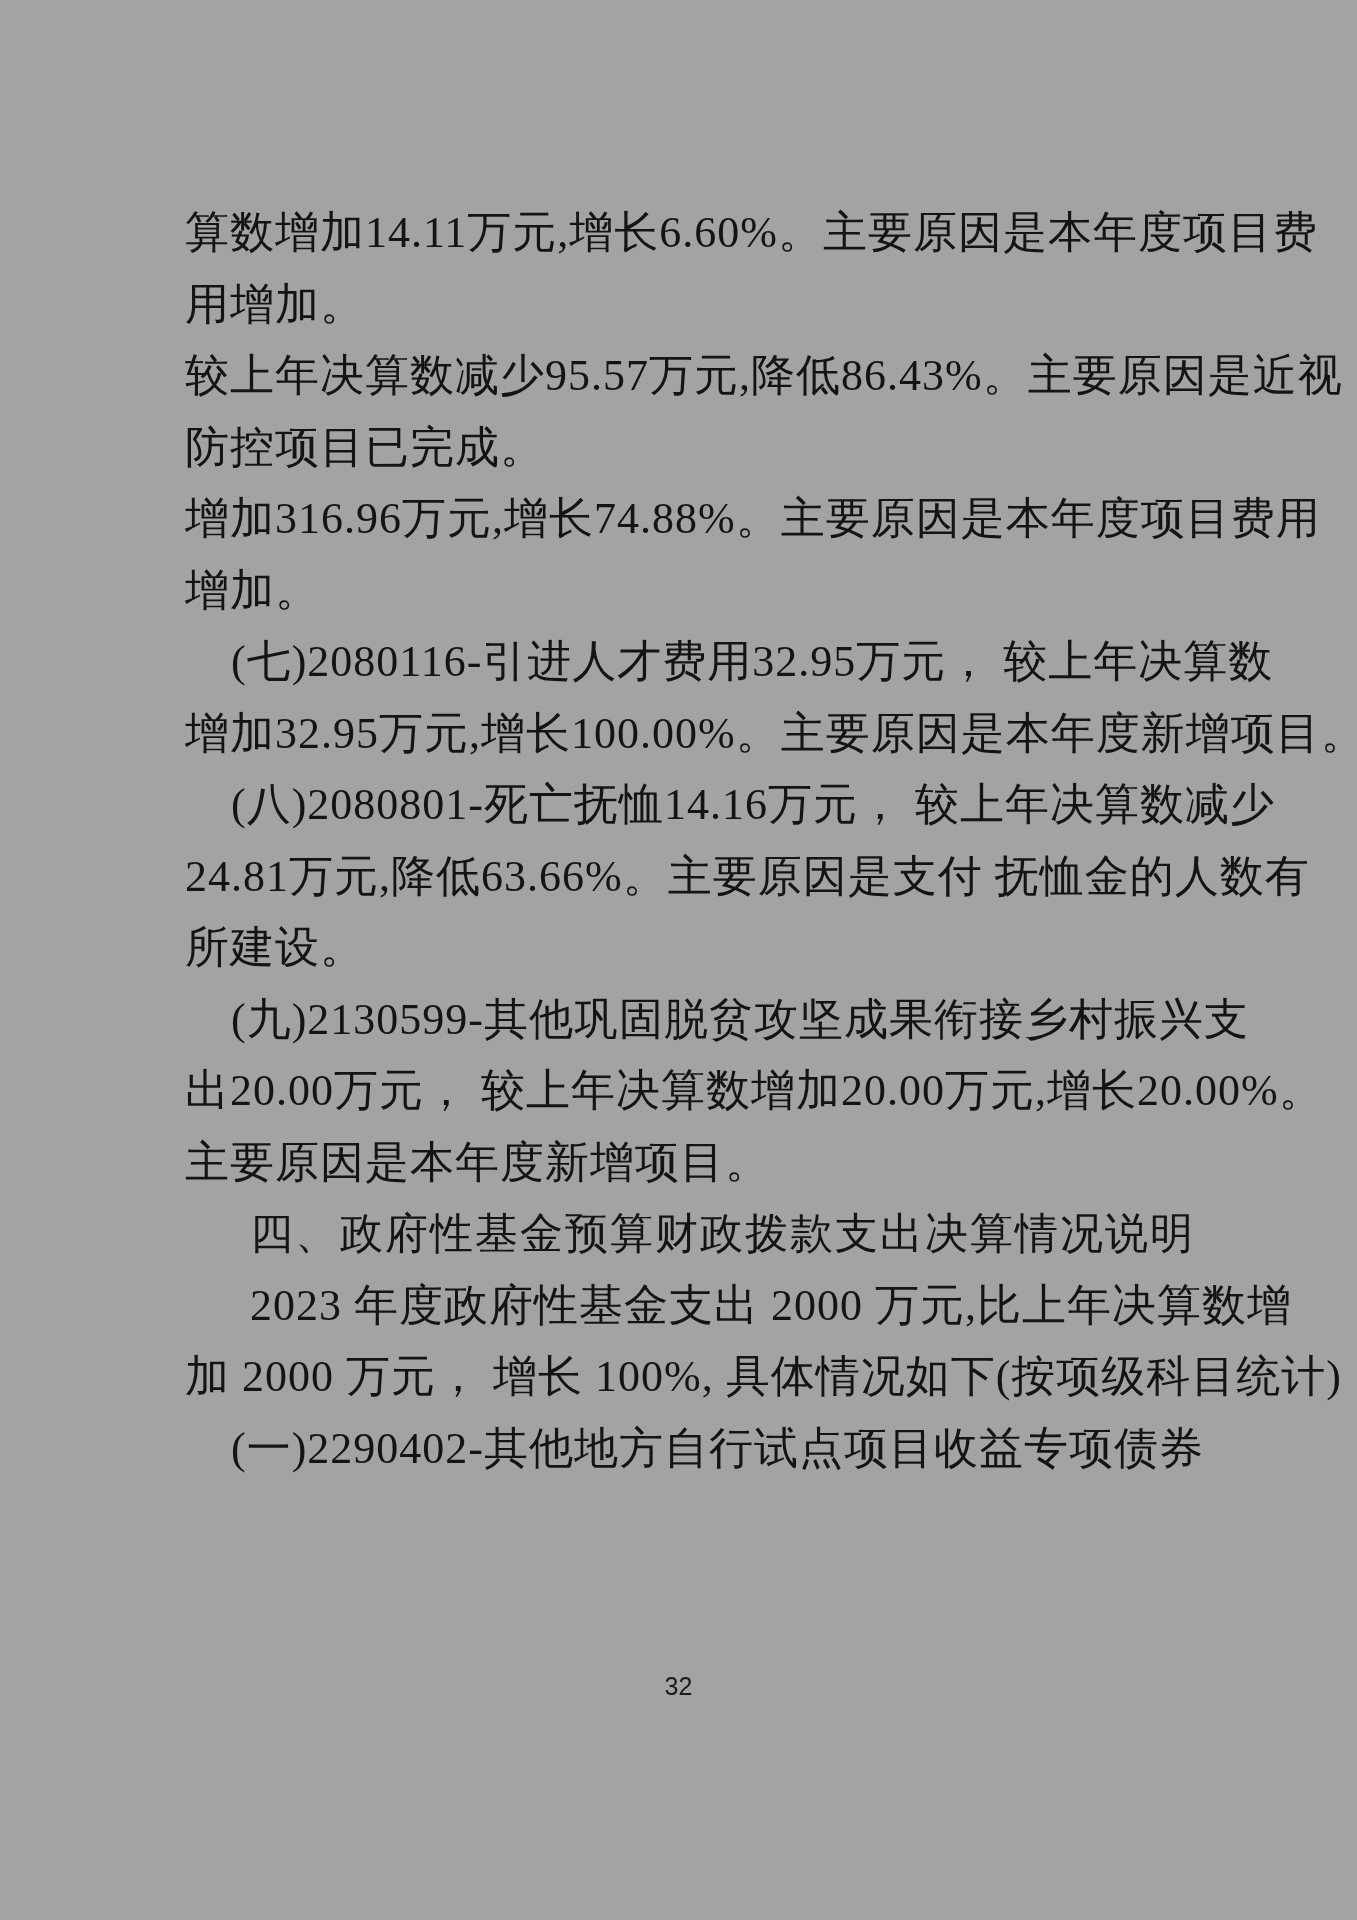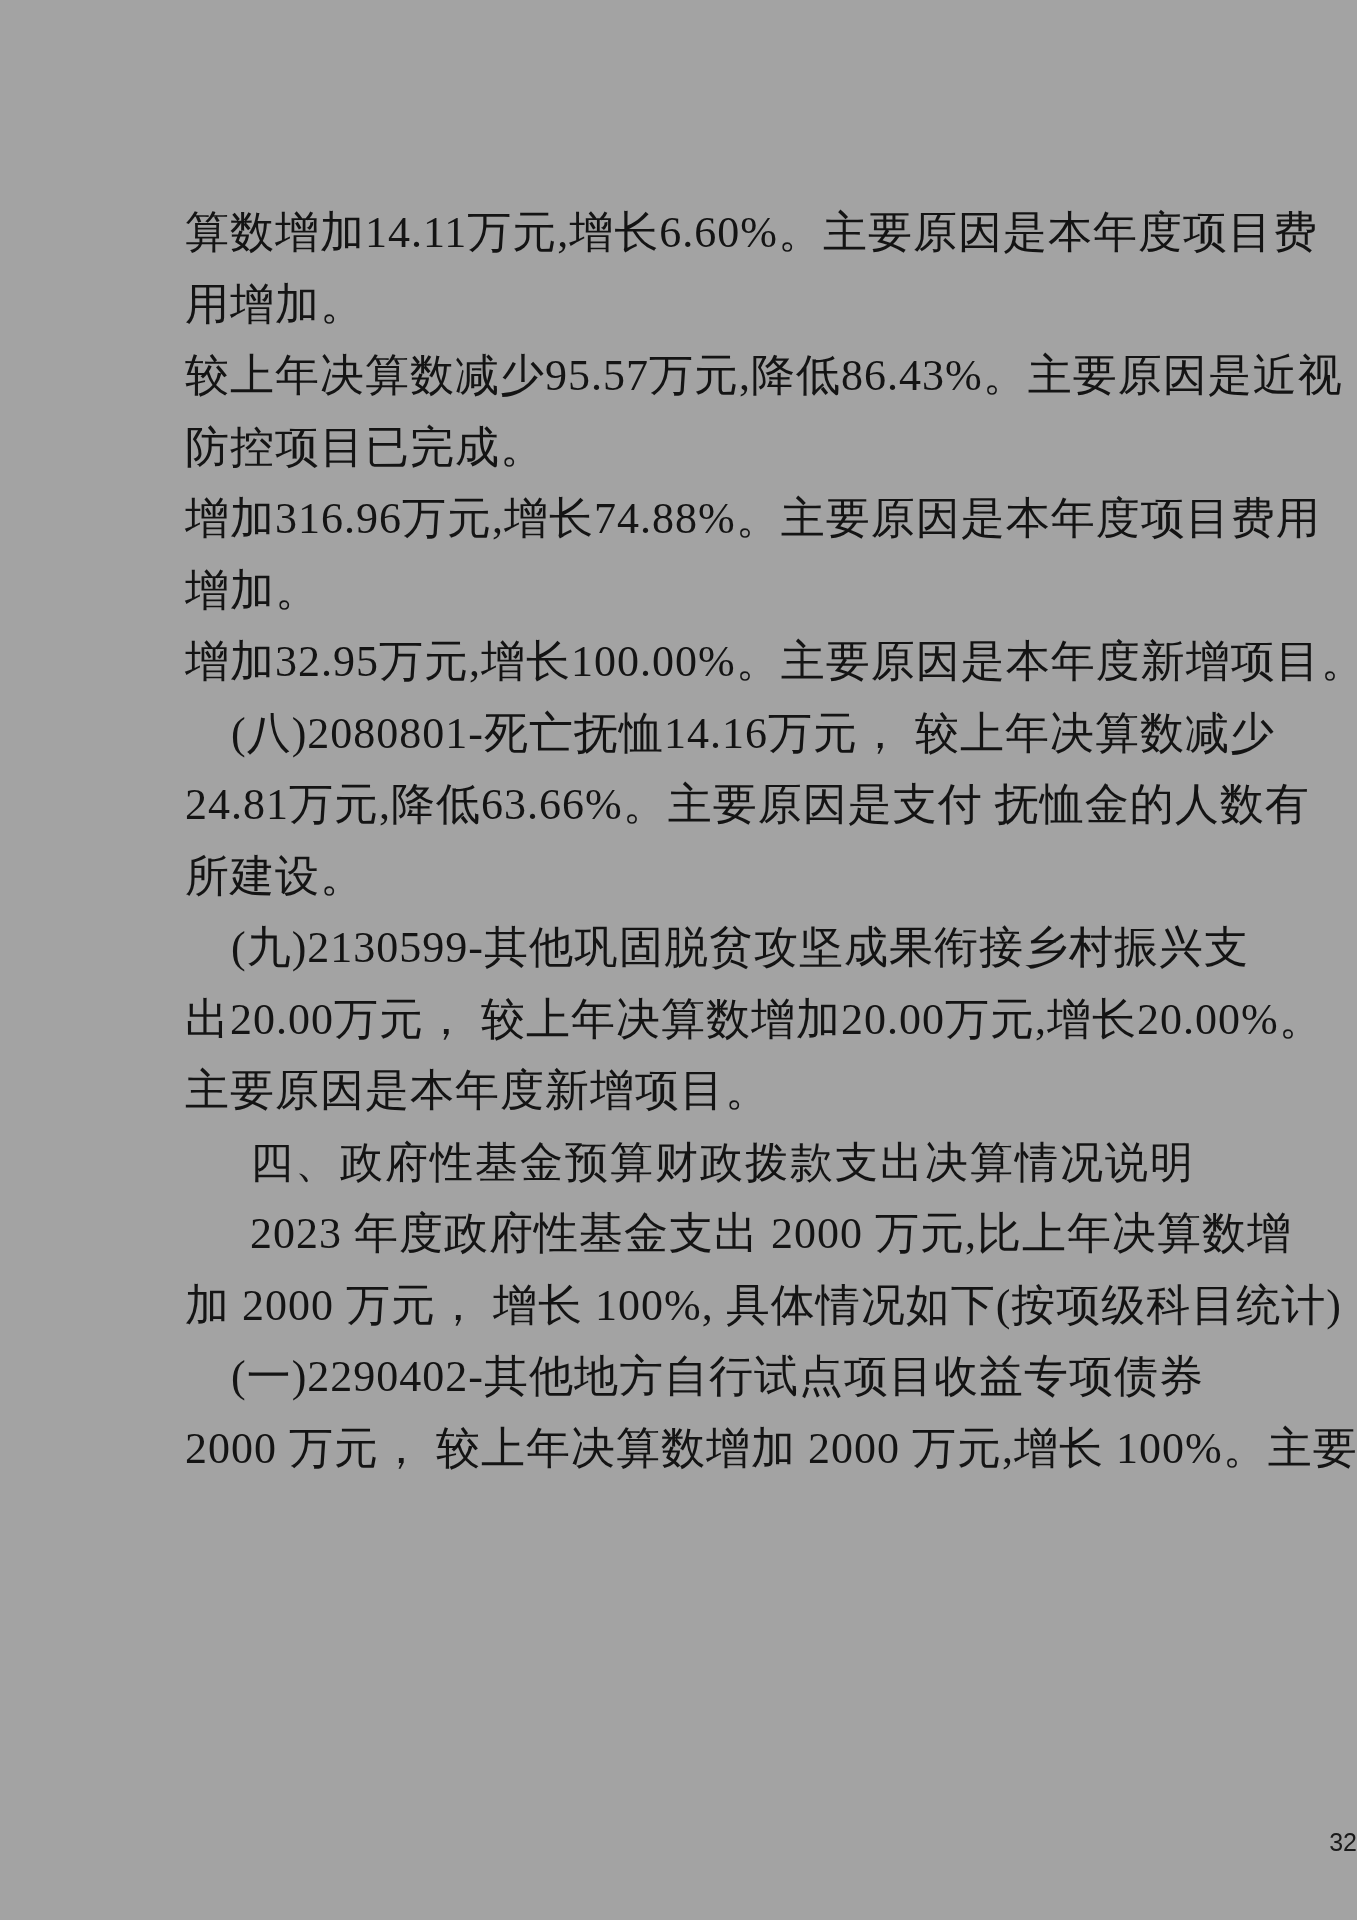--- a/index.html
+++ b/index.html
@@ -33,46 +33,46 @@
   .line.indent-2 { padding-left: 65px; }
   .line.heading {
     font-family: "Liberation Sans", "DejaVu Sans", sans-serif;
     font-weight: normal;
     font-size: 43px;
     letter-spacing: 2px;
   }
   .page-number {
     position: absolute;
     left: 0;
-    top: 1828px;
+    top: 1672px;
     width: 100%;
-    text-align: right;
+    text-align: center;
     font-size: 25px;
     font-family: "Liberation Sans", "DejaVu Sans", sans-serif;
     color: #1a1a1a;
   }
 </style>
 </head>
 <body>
 
 <div class="page">
   <div class="text-block">
     <div class="line">算数增加14.11万元,增长6.60%。主要原因是本年度项目费</div>
     <div class="line">用增加。</div>
     <div class="line">较上年决算数减少95.57万元,降低86.43%。主要原因是近视</div>
     <div class="line">防控项目已完成。</div>
     <div class="line">增加316.96万元,增长74.88%。主要原因是本年度项目费用</div>
     <div class="line">增加。</div>
+    <div class="line indent-paren">(七)2080116-引进人才费用32.95万元， 较上年决算数</div>
     <div class="line">增加32.95万元,增长100.00%。主要原因是本年度新增项目。</div>
     <div class="line indent-paren">(八)2080801-死亡抚恤14.16万元， 较上年决算数减少</div>
     <div class="line">24.81万元,降低63.66%。主要原因是支付 抚恤金的人数有</div>
     <div class="line">所建设。</div>
     <div class="line indent-paren">(九)2130599-其他巩固脱贫攻坚成果衔接乡村振兴支</div>
     <div class="line">出20.00万元， 较上年决算数增加20.00万元,增长20.00%。</div>
     <div class="line">主要原因是本年度新增项目。</div>
     <div class="line heading indent-2">四、政府性基金预算财政拨款支出决算情况说明</div>
     <div class="line indent-2">2023 年度政府性基金支出 2000 万元,比上年决算数增</div>
     <div class="line">加 2000 万元， 增长 100%, 具体情况如下(按项级科目统计)：</div>
     <div class="line indent-paren">(一)2290402-其他地方自行试点项目收益专项债券</div>
-    <div class="line">2000 万元， 较上年决算数增加 2000 万元,增长 100%。主要</div>
   </div>
   <div class="page-number">32</div>
 </div>
 
 </body></html>

